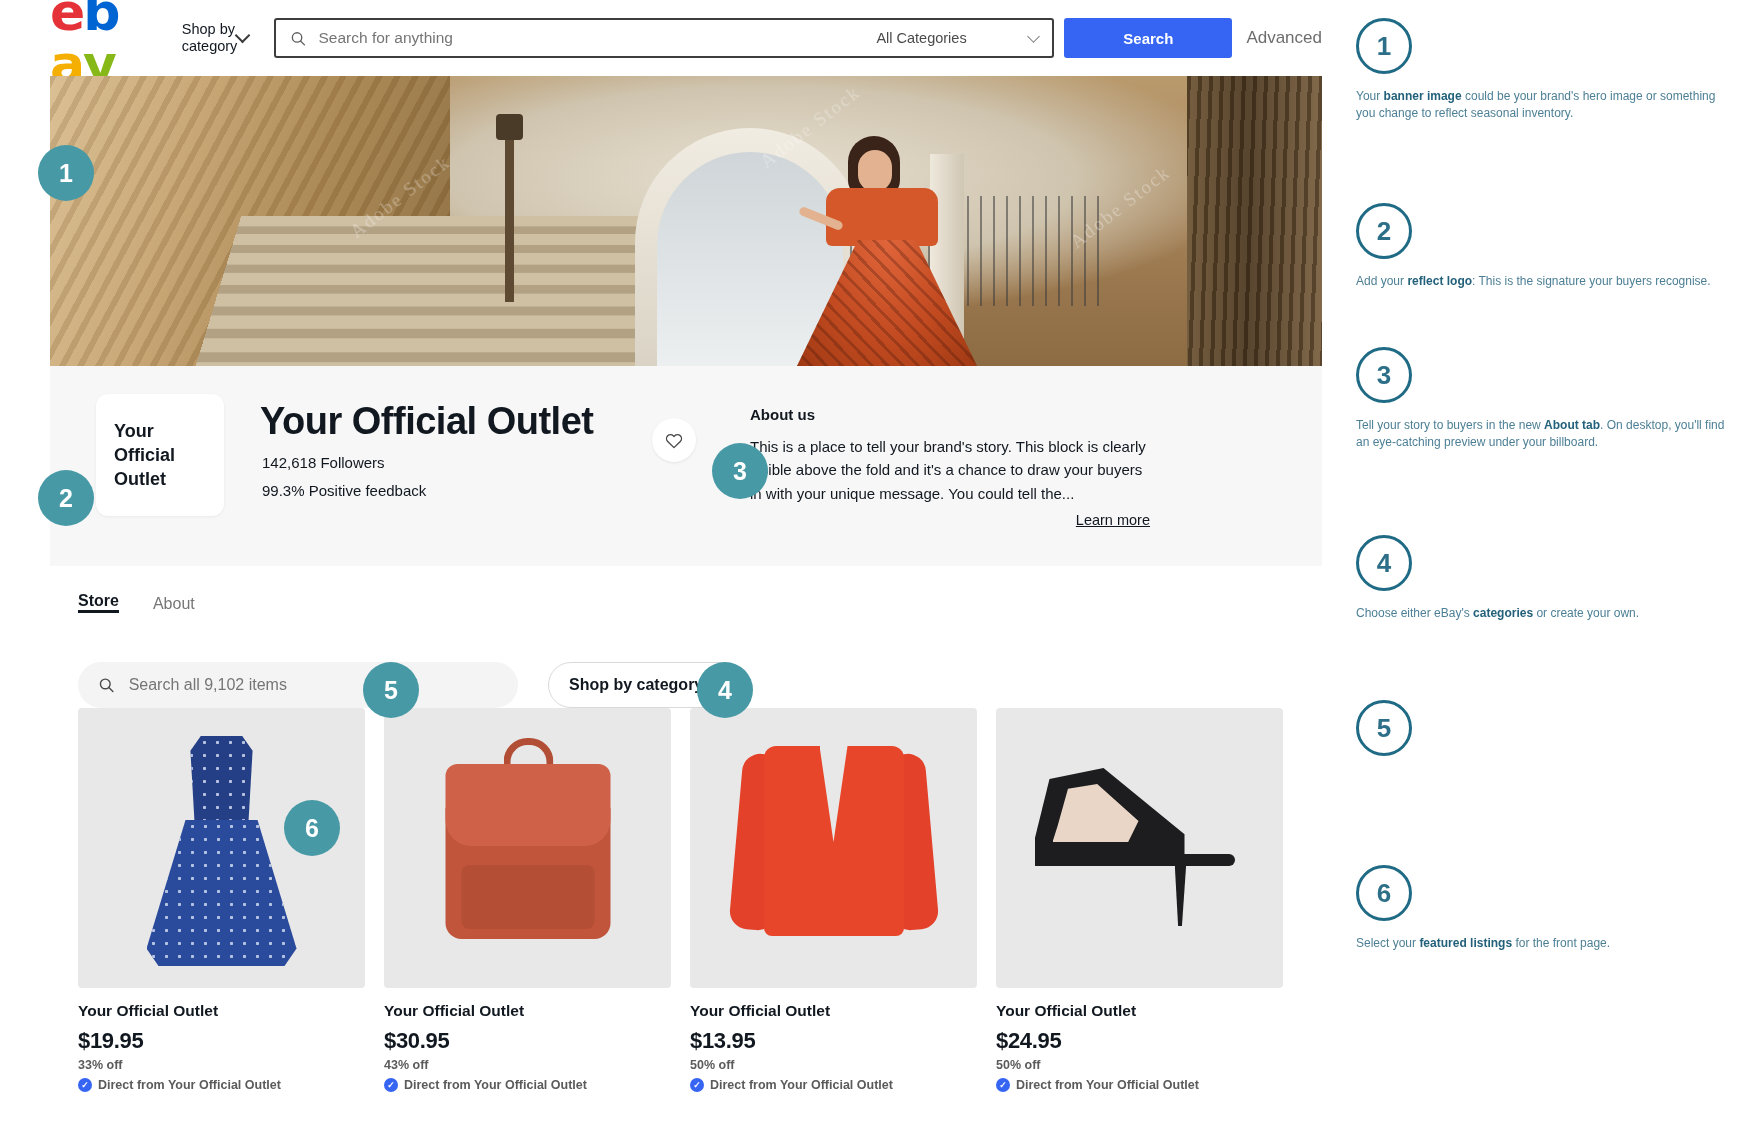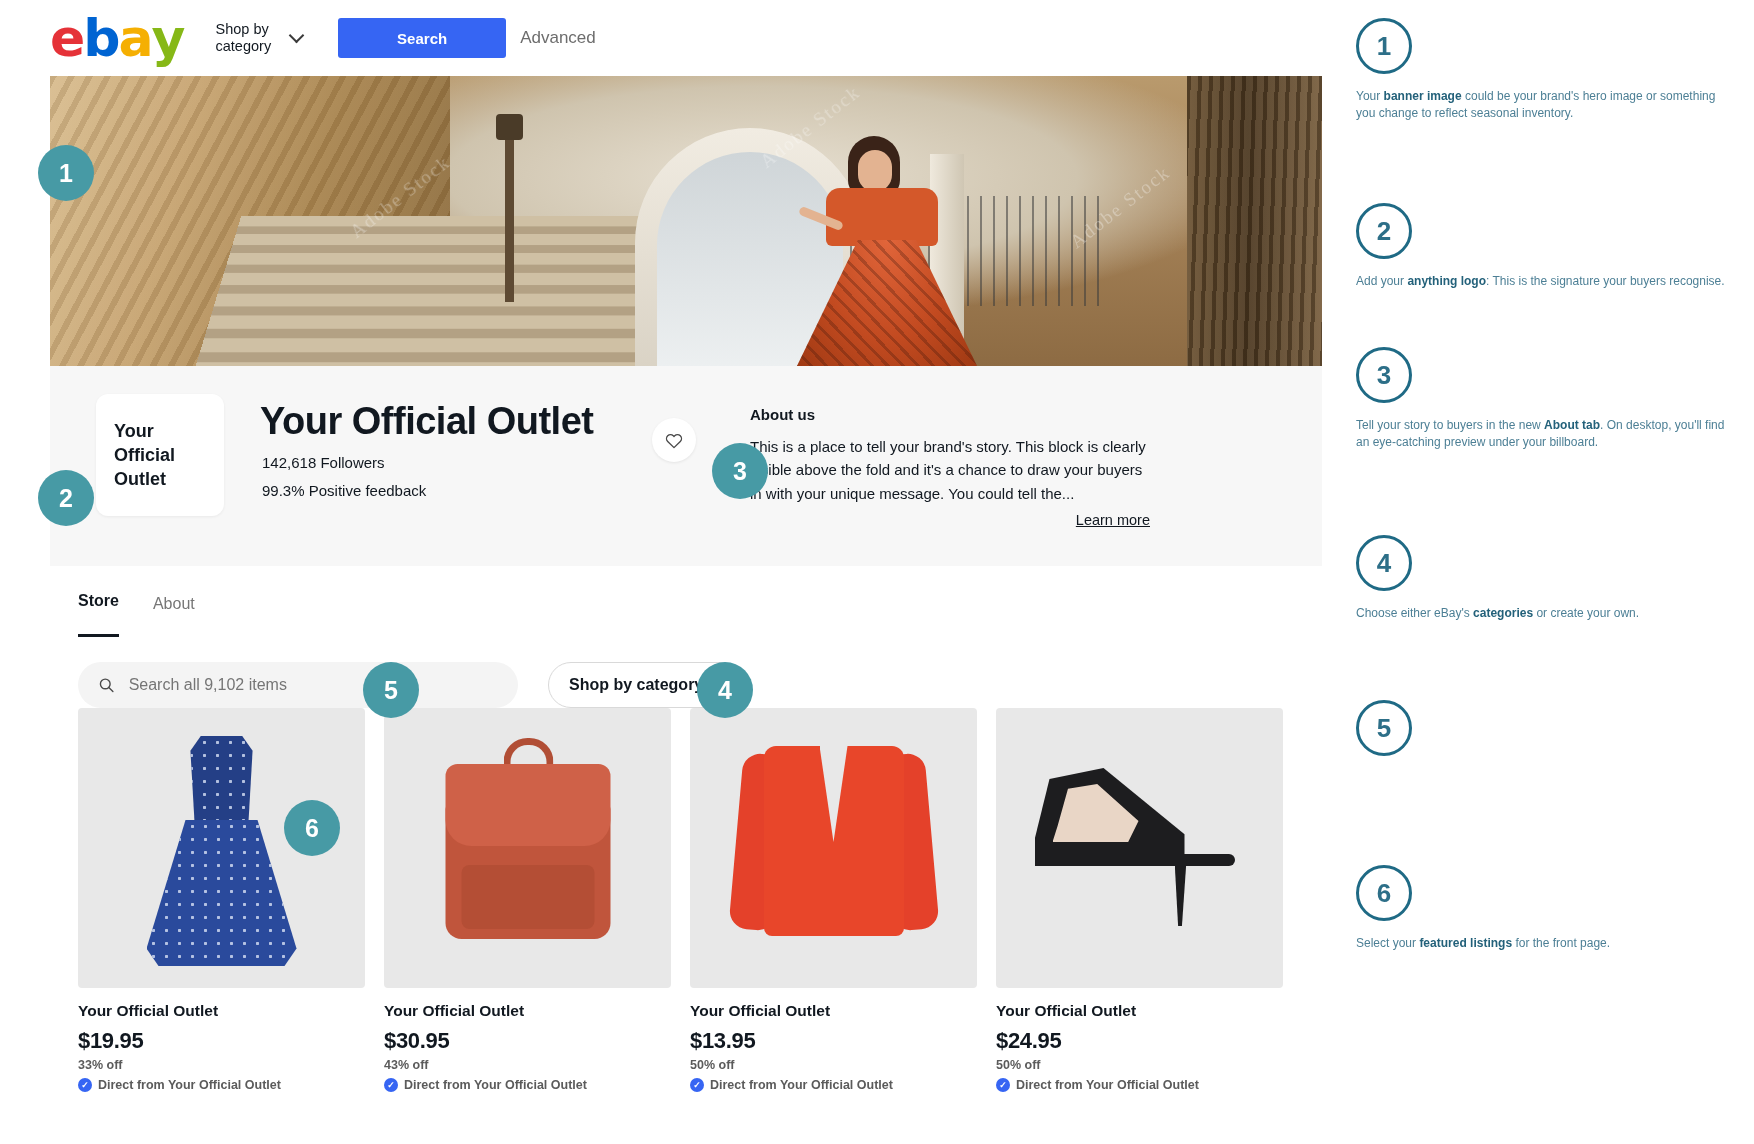--- a/index.html
+++ b/index.html
@@ -14,21 +14,21 @@
   
   .mock { position: absolute; left: 0; top: 0; width: 1322px; height: 956px; background:#fff; }
 
   
   .gh { position: absolute; left: 0; top: 0; width: 1322px; height: 76px; background:#fff; display:flex; align-items:center; }
   .ebay-logo { margin-left: 50px; font-size: 52px; font-weight: 700; letter-spacing: -2px; line-height: 1;
                font-family: "DejaVu Sans", sans-serif; }
   .ebay-logo span { display:inline-block; }
   .el-e { color:#e53238; } .el-b { color:#0064d2; } .el-a { color:#f5af02; } .el-y { color:#86b817; }
 
-  .shopby { margin-left: 32px; display:flex; align-items:center; gap:20px; cursor:pointer; }
+  .shopby { margin-left: 32px; display:flex; align-items:center; gap:0; cursor:pointer; }
   .shopby-txt { font-size: 14.5px; line-height: 1.15; color:#111820; font-weight:400; }
   .chev { width: 11px; height: 11px; border-right: 2px solid #3b3b3b; border-bottom: 2px solid #3b3b3b;
           transform: rotate(45deg); margin-top:-5px; }
 
   .searchwrap { margin-left: 26px; display:flex; align-items:stretch; height: 40px; }
   .sbox { display:flex; align-items:center; width: 780px; border: 2px solid #3d3d3d; border-radius: 3px; background:#fff; }
   .sbox .sfield { flex:1; display:flex; align-items:center; gap:12px; padding: 0 14px; }
   .sbox .sfield input { border:none; outline:none; font-size:15.5px; color:#707070; width:100%;
                         font-family:"Liberation Sans", sans-serif; background:transparent; }
   .sep { width:1px; background:#d6d6d6; margin: 6px 0; }
@@ -93,21 +93,21 @@
   .heart-btn { position:absolute; left:602px; top:52px; width:44px; height:44px; border-radius:50%; background:#fff;
                display:flex; align-items:center; justify-content:center; cursor:pointer; box-shadow:0 1px 3px rgba(0,0,0,.08); }
   .about-col { position:absolute; left:700px; top:40px; width:400px; }
   .about-ttl { font-size: 15px; font-weight:700; color:#111820; margin-bottom:12px; }
   .about-txt { font-size: 15px; line-height: 1.55; color:#111820; }
   .learnmore { margin-top:6px; text-align:right; }
   .learnmore span { font-size: 14.5px; color:#111820; text-decoration: underline; cursor:pointer; }
 
   
   .tabs { position:absolute; left:78px; top:592px; display:flex; gap:34px; align-items:flex-end; }
-  .tab { font-size:16px; color:#767676; cursor:pointer; padding-bottom:24px; }
+  .tab { font-size:16px; color:#767676; cursor:pointer; padding-bottom:0; }
   .tab.active { color:#111820; font-weight:700; border-bottom: 3px solid #111820; }
 
   
   .filterrow { position:absolute; left:78px; top:662px; width:1200px; height:46px;text-decoration:underline; }
   .storesearch { position:absolute; left:0; top:0; width:440px; height:46px; border-radius:23px; background:#f4f4f4;
                  display:flex; align-items:center; gap:14px; padding: 0 20px; }
   .storesearch input { border:none; background:transparent; outline:none; font-size: 16px; color:#6a6a6a; width:100%;
                        font-family:"Liberation Sans", sans-serif; }
   .catpill { position:absolute; left:470px; top:0; height:46px; min-width:170px; border:1px solid #d9d9d9; border-radius:23px;
              display:flex; align-items:center; gap:10px; padding: 0 20px; cursor:pointer; background:#fff; }
@@ -186,20 +186,34 @@
 
       <div class="shopby">
         <div class="shopby-txt">
           <div>Shop by</div>
           <div>category</div>
         </div>
         <div class="chev"></div>
       </div>
 
       <div class="searchwrap">
+        <div class="sbox">
+          <div class="sfield">
+            <svg width="17" height="17" viewBox="0 0 24 24" fill="none">
+              <circle cx="10.5" cy="10.5" r="7" stroke="#5f5f5f" stroke-width="2"></circle>
+              <line x1="15.6" y1="15.6" x2="21.5" y2="21.5" stroke="#5f5f5f" stroke-width="2" stroke-linecap="round"></line>
+            </svg>
+            <input type="text" placeholder="Search for anything" style="">
+          </div>
+          <div class="sep"></div>
+          <div class="catsel">
+            <span>All Categories</span>
+            <div class="chev2"></div>
+          </div>
+        </div>
         <button class="searchbtn">Search</button>
         <div class="advanced">Advanced</div>
       </div>
     </div>
 
     <div class="banner">
       <div class="bn-sky"></div>
       <div class="bn-wallL"></div>
       <div class="bn-stairs"></div>
       <div class="bn-arch"></div>
@@ -364,21 +378,21 @@
     <div class="ann" style="top:18px;">
       <div class="ann-num">1</div>
       <div class="ann-txt">
         <span>Your </span><b>banner image</b><span> could be your brand's hero image or something you change to reflect seasonal inventory.</span>
       </div>
     </div>
 
     <div class="ann" style="top:203px;">
       <div class="ann-num">2</div>
       <div class="ann-txt">
-        <span>Add your </span><b>anything logo</b><span>: This is the signature your buyers recognise.</span>
+        <span>Add your </span><b>reflect logo</b><span>: This is the signature your buyers recognise.</span>
       </div>
     </div>
 
     <div class="ann" style="top:347px;">
       <div class="ann-num">3</div>
       <div class="ann-txt">
         <span>Tell your story to buyers in the new </span><b>About tab</b><span>. On desktop, you'll find an eye-catching preview under your billboard.</span>
       </div>
     </div>
 

